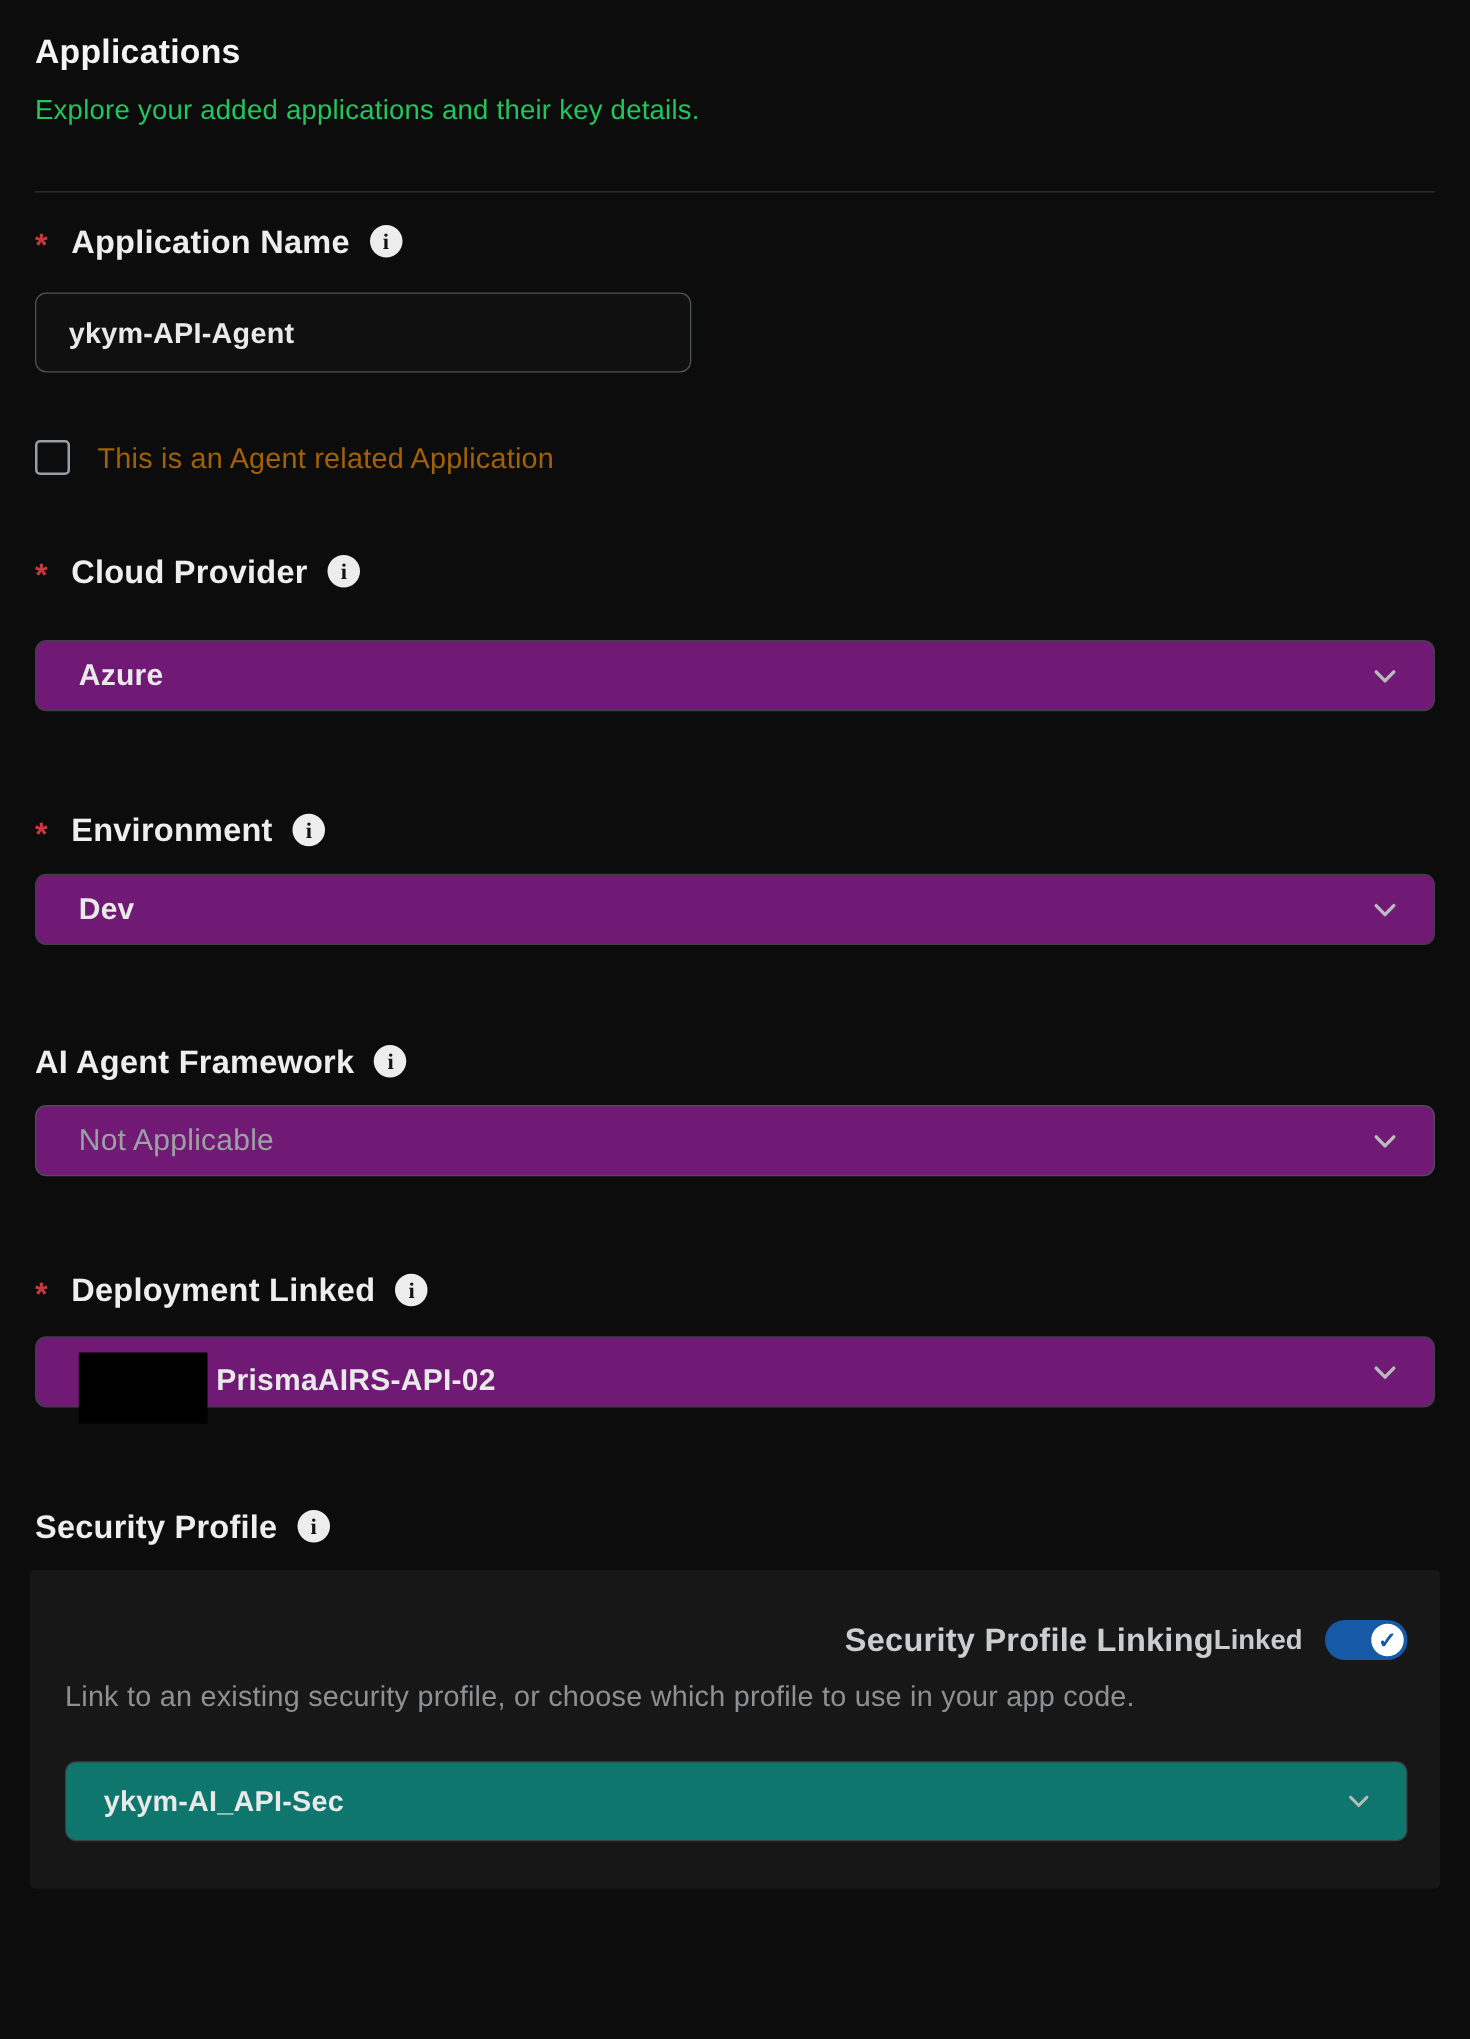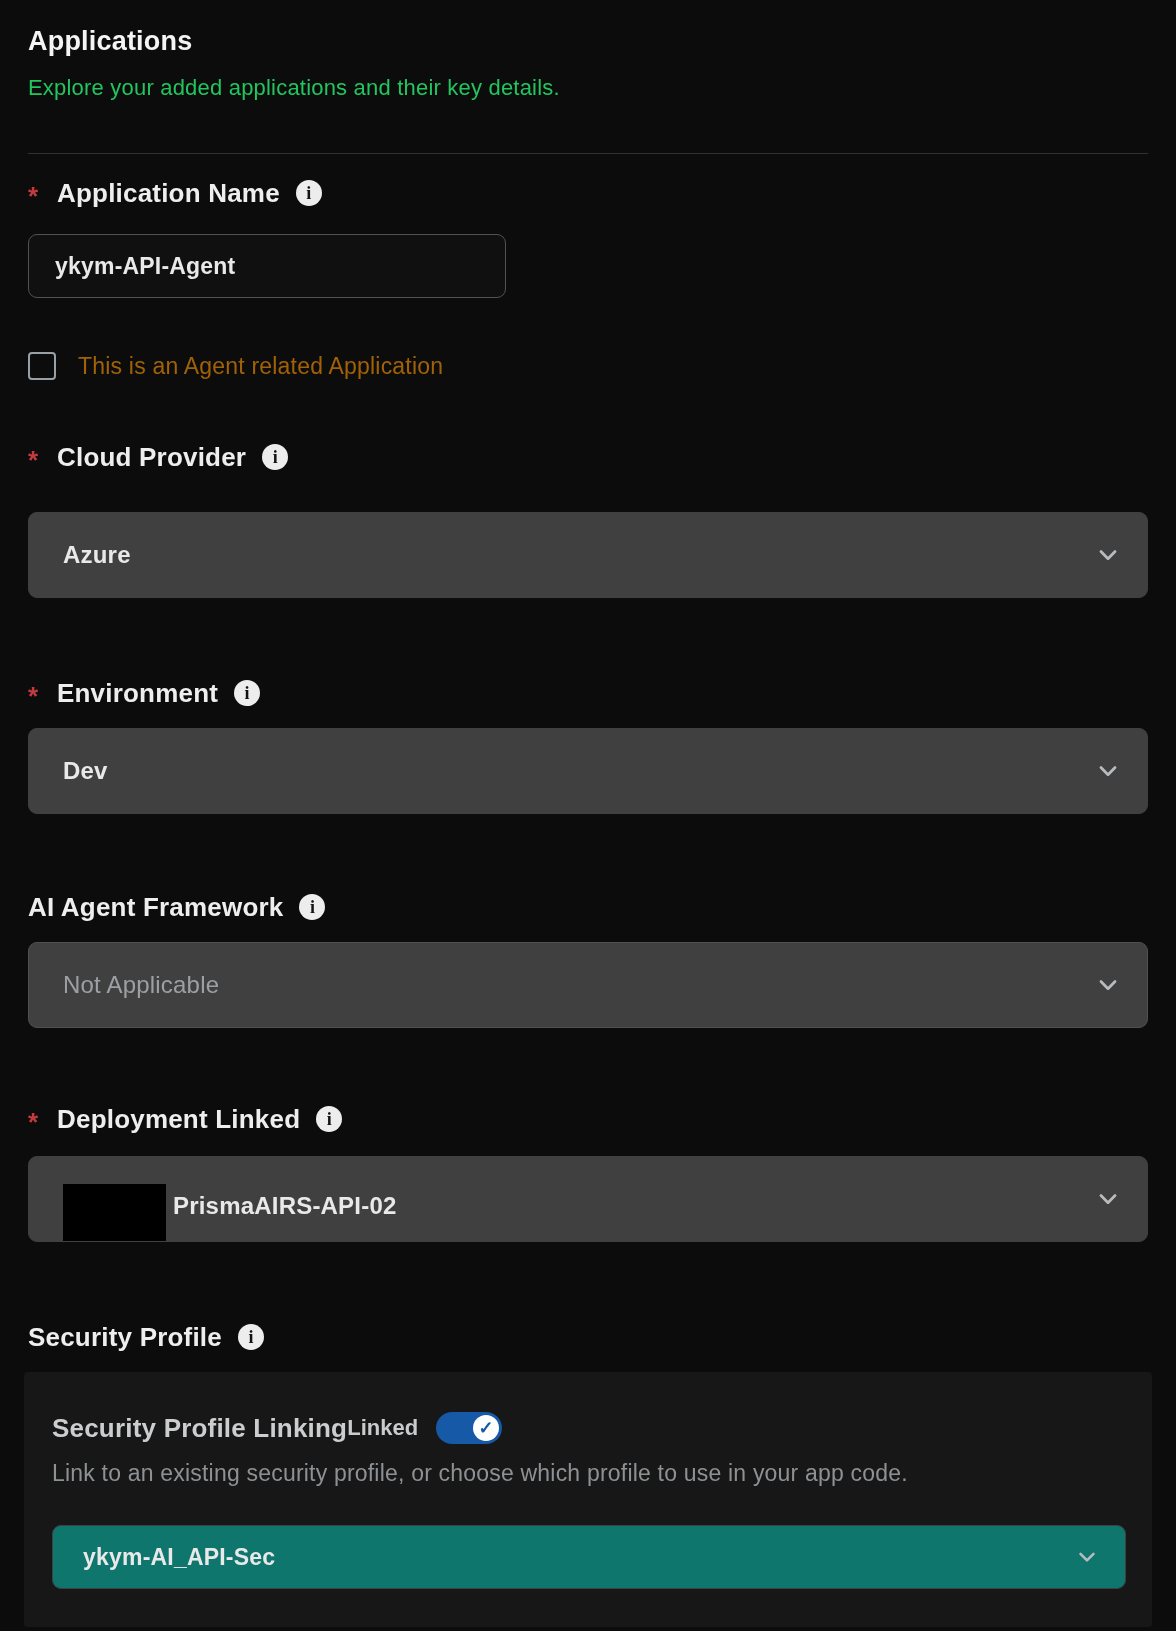--- a/index.html
+++ b/index.html
@@ -68,21 +68,21 @@
     font-family: "Liberation Serif", serif;
     font-size: 18px;
     font-weight: 700;
     margin-left: 3px;
     flex: 0 0 auto;
   }
   
   .text-input {
     display: block;
     margin-top: 26px;
-    width: 478px;
+    width: 525px;
     height: 64px;
     background: #101010;
     border: 1px solid #4e5356;
     border-radius: 9px;
     color: #e9e9e9;
     font-family: "Liberation Sans", sans-serif;
     font-size: 23px;
     font-weight: 700;
     padding: 0 26px;
     outline: none;
@@ -104,23 +104,23 @@
   }
   .checkbox-label {
     font-size: 23px;
     font-weight: 400;
     color: #a16207;
     letter-spacing: 0.2px;
   }
   
   .select {
     margin-top: 40px;
-    height: 86px;
+    height: 57px;
     width: 100%;
-    background: #404040;
+    background: #701a75;
     border: 1px solid #3d4144;
     border-radius: 9px;
     display: flex;
     align-items: center;
     justify-content: space-between;
     padding: 0 26px 0 34px;
     cursor: pointer;
     position: relative;
   }
   .select.mt-20 { margin-top: 20px; }
@@ -157,21 +157,21 @@
   
   .card {
     margin: 20px -4px 0 -4px;
     background: #171717;
     border-radius: 4px;
     padding: 40px 26px 38px 28px;
   }
   .card-title-row {
     display: flex;
     align-items: center;
-    justify-content: flex-start;
+    justify-content: flex-end;
   }
   .card-title {
     font-size: 26px;
     font-weight: 600;
     color: #cbcdcf;
     letter-spacing: 0.2px;
   }
   .toggle-group {
     display: flex;
     align-items: center;

